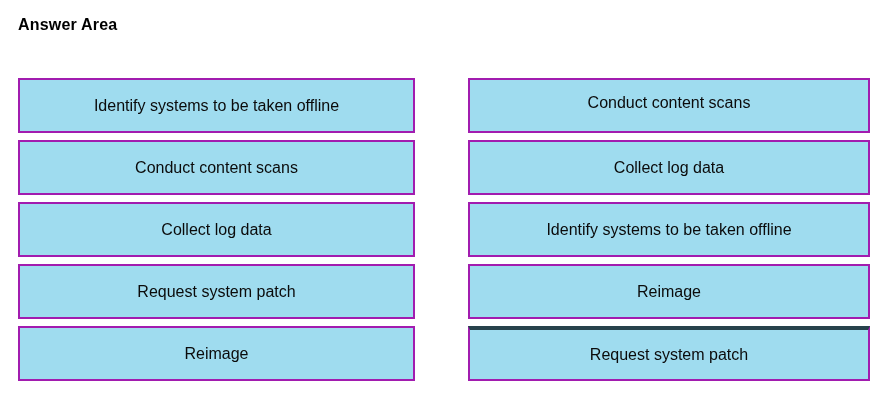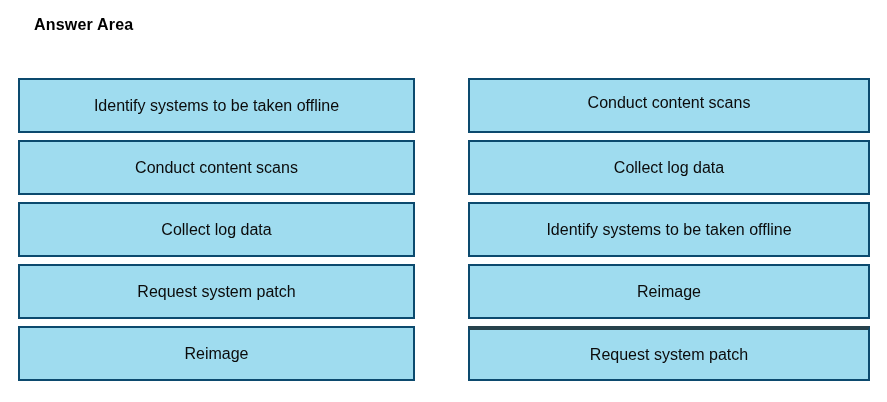--- a/index.html
+++ b/index.html
@@ -12,21 +12,21 @@
     width: 887px;
     height: 402px;
     position: relative;
     overflow: hidden;
     font-family: "Liberation Sans", sans-serif;
     -webkit-font-smoothing: antialiased;
   }
 
   .page-title {
     position: absolute;
-    left: 34px;
+    left: 18px;
     top: 16px;
     font-size: 16px;
     font-weight: bold;
     color: #000000;
     letter-spacing: 0.2px;
     white-space: nowrap;
   }
 
   .columns {
     position: absolute;
@@ -41,21 +41,21 @@
   }
   .column-left  { left: 18px;  width: 397px; }
   .column-right { left: 468px; width: 402px; }
 
   .item-box {
     position: relative;
     box-sizing: border-box;
     height: 55px;
     margin-bottom: 7px;
     background: #9FDCEF;
-    border: 2px solid #0c4a6e;
+    border: 2px solid #a21caf;
     display: flex;
     align-items: center;
     justify-content: center;
     overflow: hidden;
   }
   .item-box:last-child { margin-bottom: 0; }
 
   
   .item-box.is-selected {
     border-top-width: 4px;

